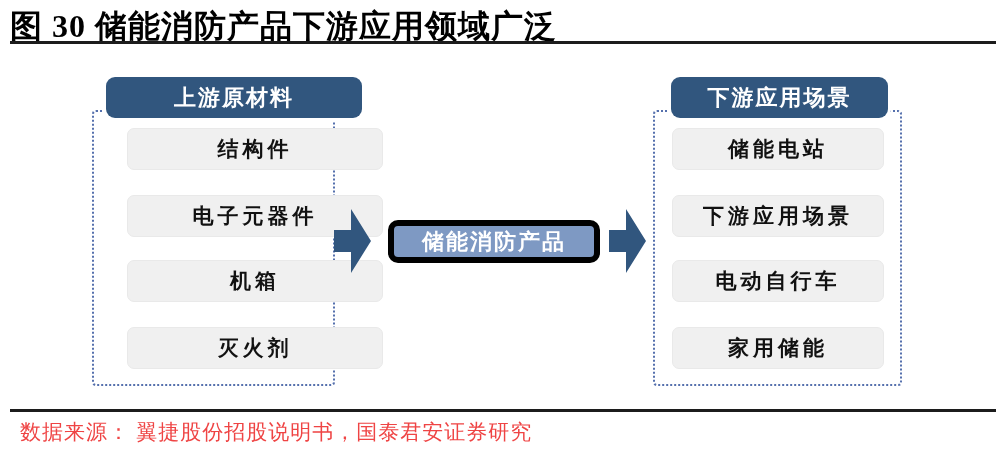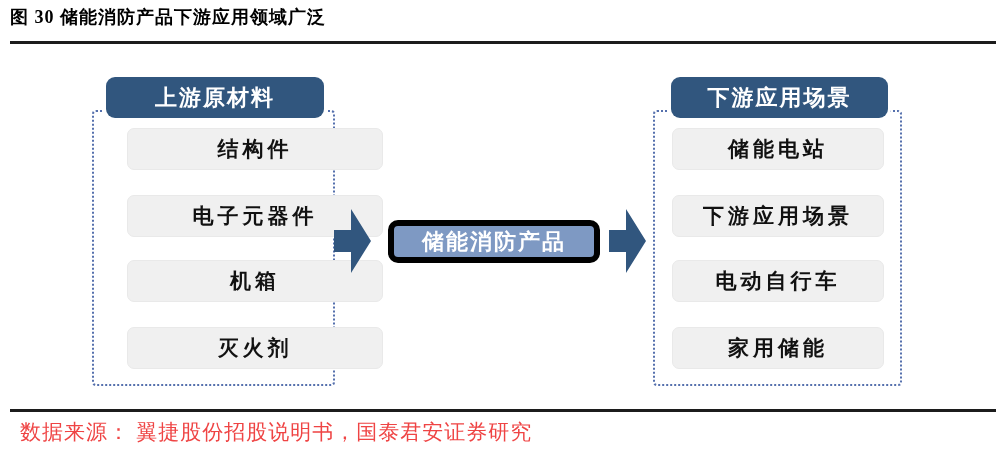--- a/index.html
+++ b/index.html
@@ -12,21 +12,21 @@
     width: 1000px;
     height: 454px;
     background: #ffffff;
     font-family: "Liberation Serif", serif;
     overflow: hidden;
   }
   .fig-title {
     position: absolute;
     left: 10px;
     top: 5px;
-    font-size: 18px;
+    font-size: 32px;
     font-weight: bold;
     color: #000000;
     letter-spacing: 1px;
     white-space: nowrap;
   }
   .rule {
     position: absolute;
     left: 10px;
     width: 986px;
     height: 3px;
@@ -53,21 +53,21 @@
     font-weight: bold;
     font-size: 22px;
     letter-spacing: 2px;
     display: flex;
     align-items: center;
     justify-content: center;
     border-radius: 9px;
     box-shadow: 0 0 0 3px #ffffff;
     z-index: 3;
   }
-  .hdr-left  { left: 106px; top: 77px; width: 218px; }
+  .hdr-left  { left: 106px; top: 77px; width: 256px; }
   .hdr-right { left: 671px; top: 77px; width: 217px; }
 
   .item {
     position: absolute;
     height: 42px;
     background: #f0f0f0;
     border: 1px solid #e9e9e9;
     border-radius: 7px;
     box-sizing: border-box;
     display: flex;

